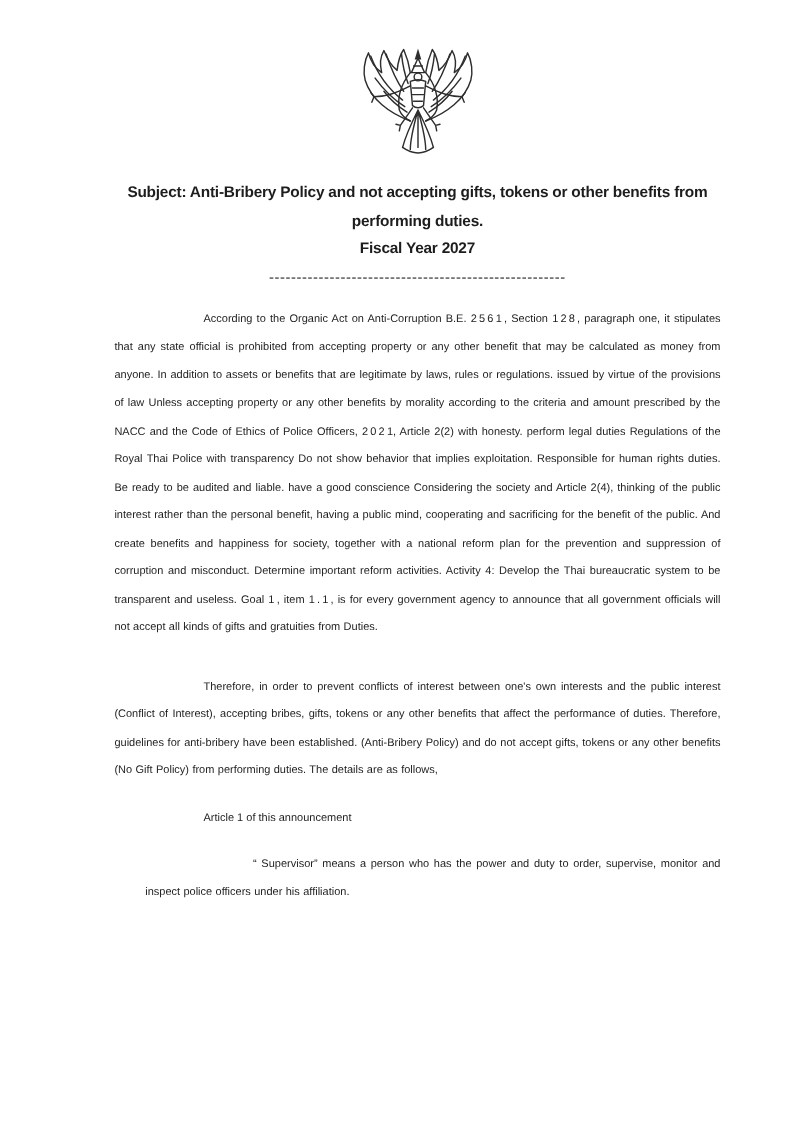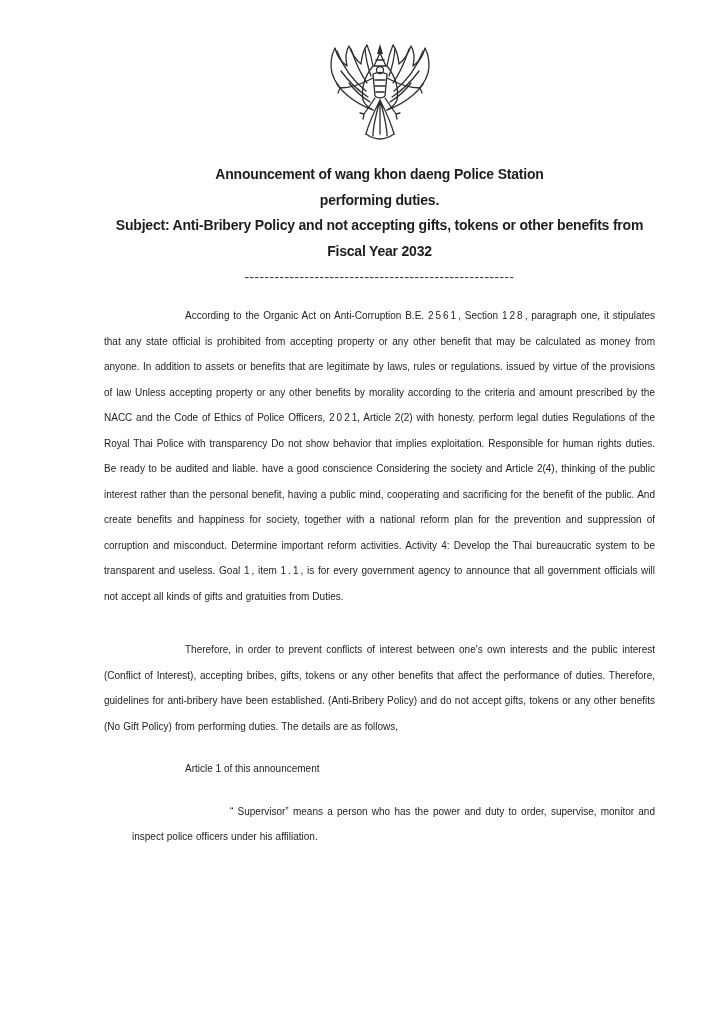--- a/index.html
+++ b/index.html
@@ -45,24 +45,23 @@
           <path d="M67 36 C78 42 90 46 100 46 M100 46 l3 -4 M100 46 l2 5"></path>
           <path d="M55 56 L44 72 M44 72 l-4 -1 M44 72 l-1 5"></path>
           <path d="M65 56 L76 72 M76 72 l4 -1 M76 72 l1 5"></path>
           <path d="M60 58 L60 92 M60 58 C52 74 48 84 46 92 M60 58 C68 74 72 84 74 92 M60 58 C55 76 53 86 53 94 M60 58 C65 76 67 86 67 94"></path>
           <path d="M46 92 Q60 102 74 92"></path>
         </g>
       </svg>
     </div>
 
     <div class="headings">
-      <div class="heading-line">Announcement of wang khon daeng Police Station</div>
+      <div class="heading-line">Subject: Anti-Bribery Policy and not accepting gifts, tokens or other benefits from</div>
       <div class="heading-line">performing duties.</div>
-      <div class="heading-line">Subject: Anti-Bribery Policy and not accepting gifts, tokens or other benefits from</div>
-      <div class="heading-line">Fiscal Year 2032</div>
+      <div class="heading-line">Fiscal Year 2027</div>
     </div>
 
     <div class="divider">------------------------------------------------------</div>
 
     <p class="body-par p1">According to the Organic Act on Anti-Corruption B.E. 2 5 6 1 , Section 1 2 8 , paragraph one, it stipulates that any state official is prohibited from accepting property or any other benefit that may be calculated as money from anyone. In addition to assets or benefits that are legitimate by laws, rules or regulations. issued by virtue of the provisions of law Unless accepting property or any other benefits by morality according to the criteria and amount prescribed by the NACC and the Code of Ethics of Police Officers, 2 0 2 1, Article 2(2) with honesty. perform legal duties Regulations of the Royal Thai Police with transparency Do not show behavior that implies exploitation. Responsible for human rights duties. Be ready to be audited and liable. have a good conscience Considering the society and Article 2(4), thinking of the public interest rather than the personal benefit, having a public mind, cooperating and sacrificing for the benefit of the public. And create benefits and happiness for society, together with a national reform plan for the prevention and suppression of corruption and misconduct. Determine important reform activities. Activity 4: Develop the Thai bureaucratic system to be transparent and useless. Goal 1 , item 1 . 1 , is for every government agency to announce that all government officials will not accept all kinds of gifts and gratuities from Duties.</p>
 
     <p class="body-par p2">Therefore, in order to prevent conflicts of interest between one's own interests and the public interest (Conflict of Interest), accepting bribes, gifts, tokens or any other benefits that affect the performance of duties. Therefore, guidelines for anti-bribery have been established. (Anti-Bribery Policy) and do not accept gifts, tokens or any other benefits (No Gift Policy) from performing duties. The details are as follows,</p>
 
     <p class="article-heading">Article 1 of this announcement</p>
 

